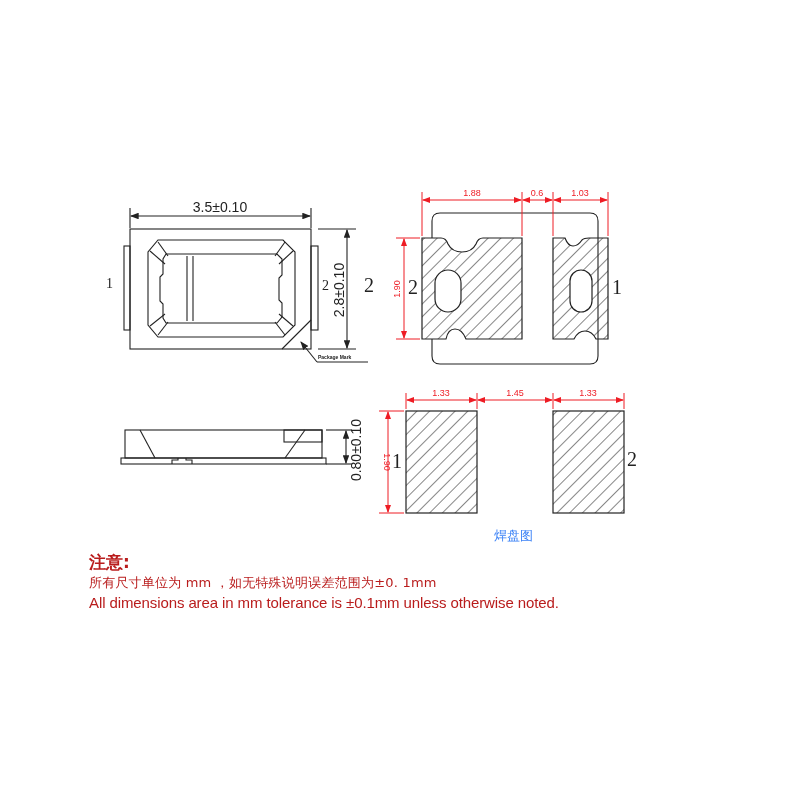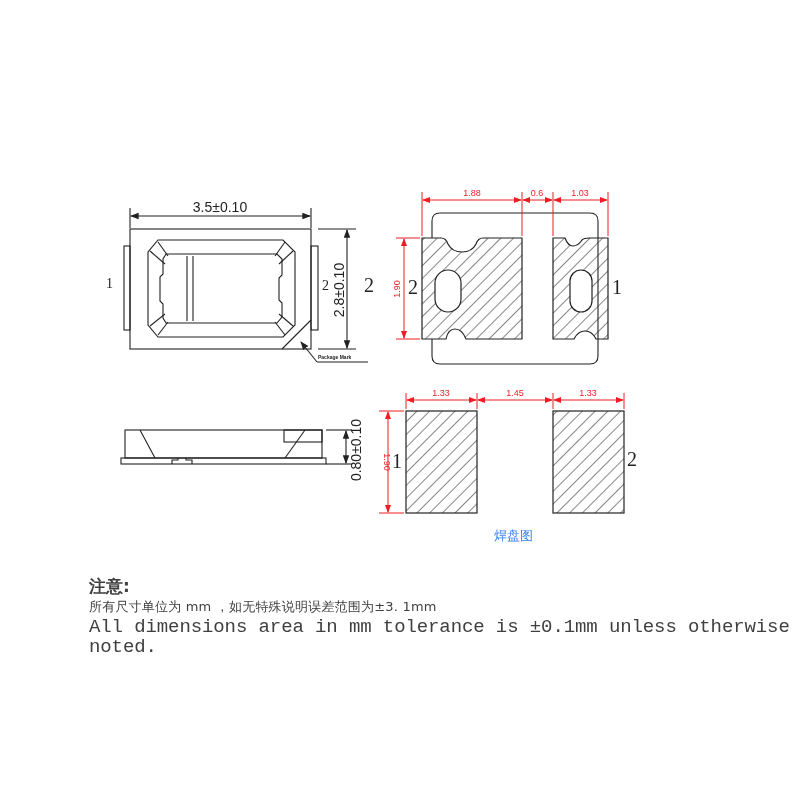--- a/index.html
+++ b/index.html
@@ -1,22 +1,22 @@
 <!DOCTYPE html>
 <html><head>
 <meta charset="utf-8">
 <style>
   html, body { margin: 0; padding: 0; background: #ffffff; }
   body { width: 800px; height: 800px; position: relative; overflow: hidden;
          font-family: "Liberation Serif", serif; }
   #drawing { position: absolute; left: 0; top: 0; }
-  .notes { position: absolute; left: 89px; top: 551px; color: #404040; margin-top: 24px; }
+  .notes { position: absolute; left: 89px; top: 551px; color: #b91c1c; }
   .notes-title { font-family: "DejaVu Sans", sans-serif; font-weight: bold; font-size: 17px; line-height: 22px; }
   .notes-cn { font-family: "DejaVu Sans", sans-serif; font-size: 13px; line-height: 20px; letter-spacing: 0.2px; }
-  .notes-en { font-family: Liberation Mono, monospace; font-size: 19px; line-height: 20px; letter-spacing: -0.1px; }
+  .notes-en { font-family: Liberation Sans, sans-serif; font-size: 15px; line-height: 20px; letter-spacing: -0.1px; }
   .caption { position: absolute; left: 494px; top: 527px; font-family: "DejaVu Sans", sans-serif; font-size: 13px; color: #3b82f6; }
 </style>
 </head>
 <body>
 
 <svg id="drawing" width="800" height="800" viewBox="0 0 800 800" xmlns="http://www.w3.org/2000/svg">
   <defs>
     <pattern id="hatch" patternUnits="userSpaceOnUse" width="9" height="9" patternTransform="rotate(45)">
       <line x1="0" y1="0" x2="0" y2="9" stroke="#222" stroke-width="1.1"></line>
     </pattern>
@@ -137,15 +137,15 @@
   <text x="588" y="396" text-anchor="middle" font-family="Liberation Sans, sans-serif" font-size="9" fill="#ee1c24">1.33</text>
   <text x="0" y="0" transform="translate(384,462) rotate(90)" text-anchor="middle" font-family="Liberation Sans, sans-serif" font-size="9" fill="#ee1c24">1.90</text>
   <text x="392" y="468" font-family="Liberation Serif, serif" font-size="20" fill="#222">1</text>
   <text x="627" y="466" font-family="Liberation Serif, serif" font-size="20" fill="#222">2</text>
 </svg>
 
 <div class="caption">焊盘图</div>
 
 <div class="notes">
   <div class="notes-title">注意:</div>
-  <div class="notes-cn">所有尺寸单位为 mm ，如无特殊说明误差范围为±3. 1mm</div>
+  <div class="notes-cn">所有尺寸单位为 mm ，如无特殊说明误差范围为±0. 1mm</div>
   <div class="notes-en">All dimensions area in mm tolerance is ±0.1mm unless otherwise noted.</div>
 </div>
 
 </body></html>

